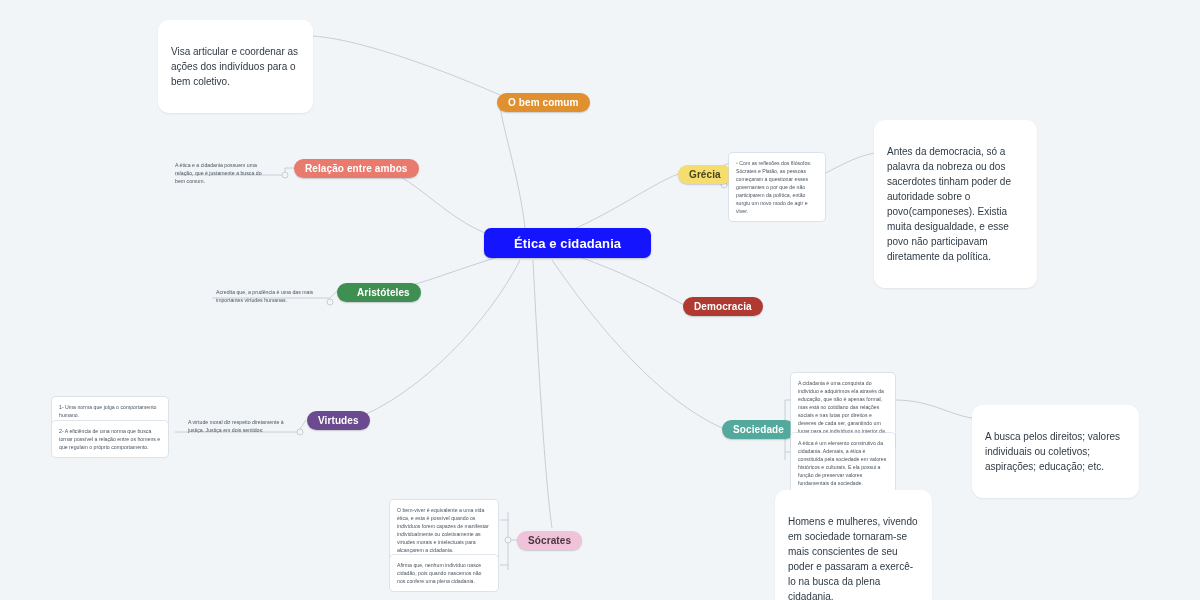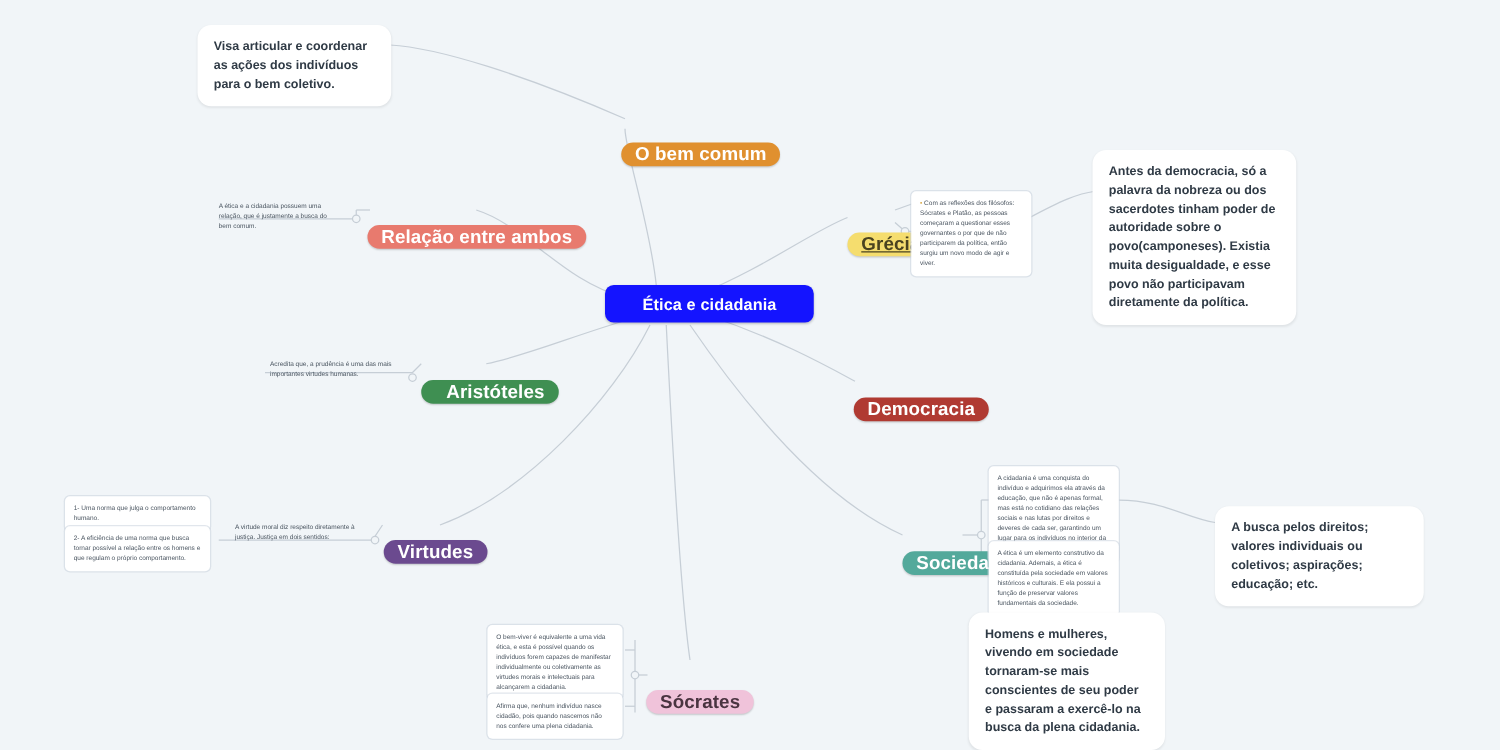--- a/index.html
+++ b/index.html
@@ -36,37 +36,36 @@
     background: #1414ff;
     color: #fff;
     font-size: 13px;
     border-radius: 7px;
     padding: 0 30px;
     height: 30px;
     box-shadow: 0 1px 2px rgba(0,0,0,.22);
   }
   .node-pill {
     height: 19px;
-    font-size: 15px;
+    font-size: 10px;
     border-radius: 10px;
     padding: 0 11px;
     box-shadow: 0 1px 1.5px rgba(0,0,0,.18);
-    margin-top: 21px;
   }
   .note {
     position: absolute;
     background: #ffffff;
     color: #3f4a55;
     line-height: 1.45;
   }
   .note-big {
     border-radius: 11px;
-    padding: 10px 13px;
+    padding: 24px 13px;
     font-size: 10px;
-    font-weight: bold;
+    font-weight: normal;
     line-height: 1.5;
     color: #2f3a45;
     box-shadow: 0 1px 2px rgba(0,0,0,.07);
   }
   .note-small {
     border-radius: 4px;
     padding: 6px 7px;
     font-size: 5.2px;
     line-height: 1.55;
     color: #4a5560;
@@ -145,21 +144,21 @@
   </div>
 
   <div class="node node-pill" style="left:497px; top:93px; background:#e0902f; color:#ffffff;">
     <span>O bem comum</span>
   </div>
 
   <div class="node node-pill" style="left:294px; top:159px; background:#e87a6e; color:#ffffff;">
     <span>Relação entre ambos</span>
   </div>
 
-  <div class="node node-pill" style="left:678px; top:165px; background:#f5dd6e; color:#4a4320;text-decoration:underline;">
+  <div class="node node-pill" style="left:678px; top:165px; background:#f5dd6e; color:#4a4320;">
     <span>Grécia</span>
   </div>
 
   <div class="node node-pill" style="left:337px; top:283px; background:#3f8f52; color:#ffffff;padding-left:20px;">
     <span>Aristóteles</span>
   </div>
 
   <div class="node node-pill" style="left:683px; top:297px; background:#b03a32; color:#ffffff;">
     <span>Democracia</span>
   </div>

